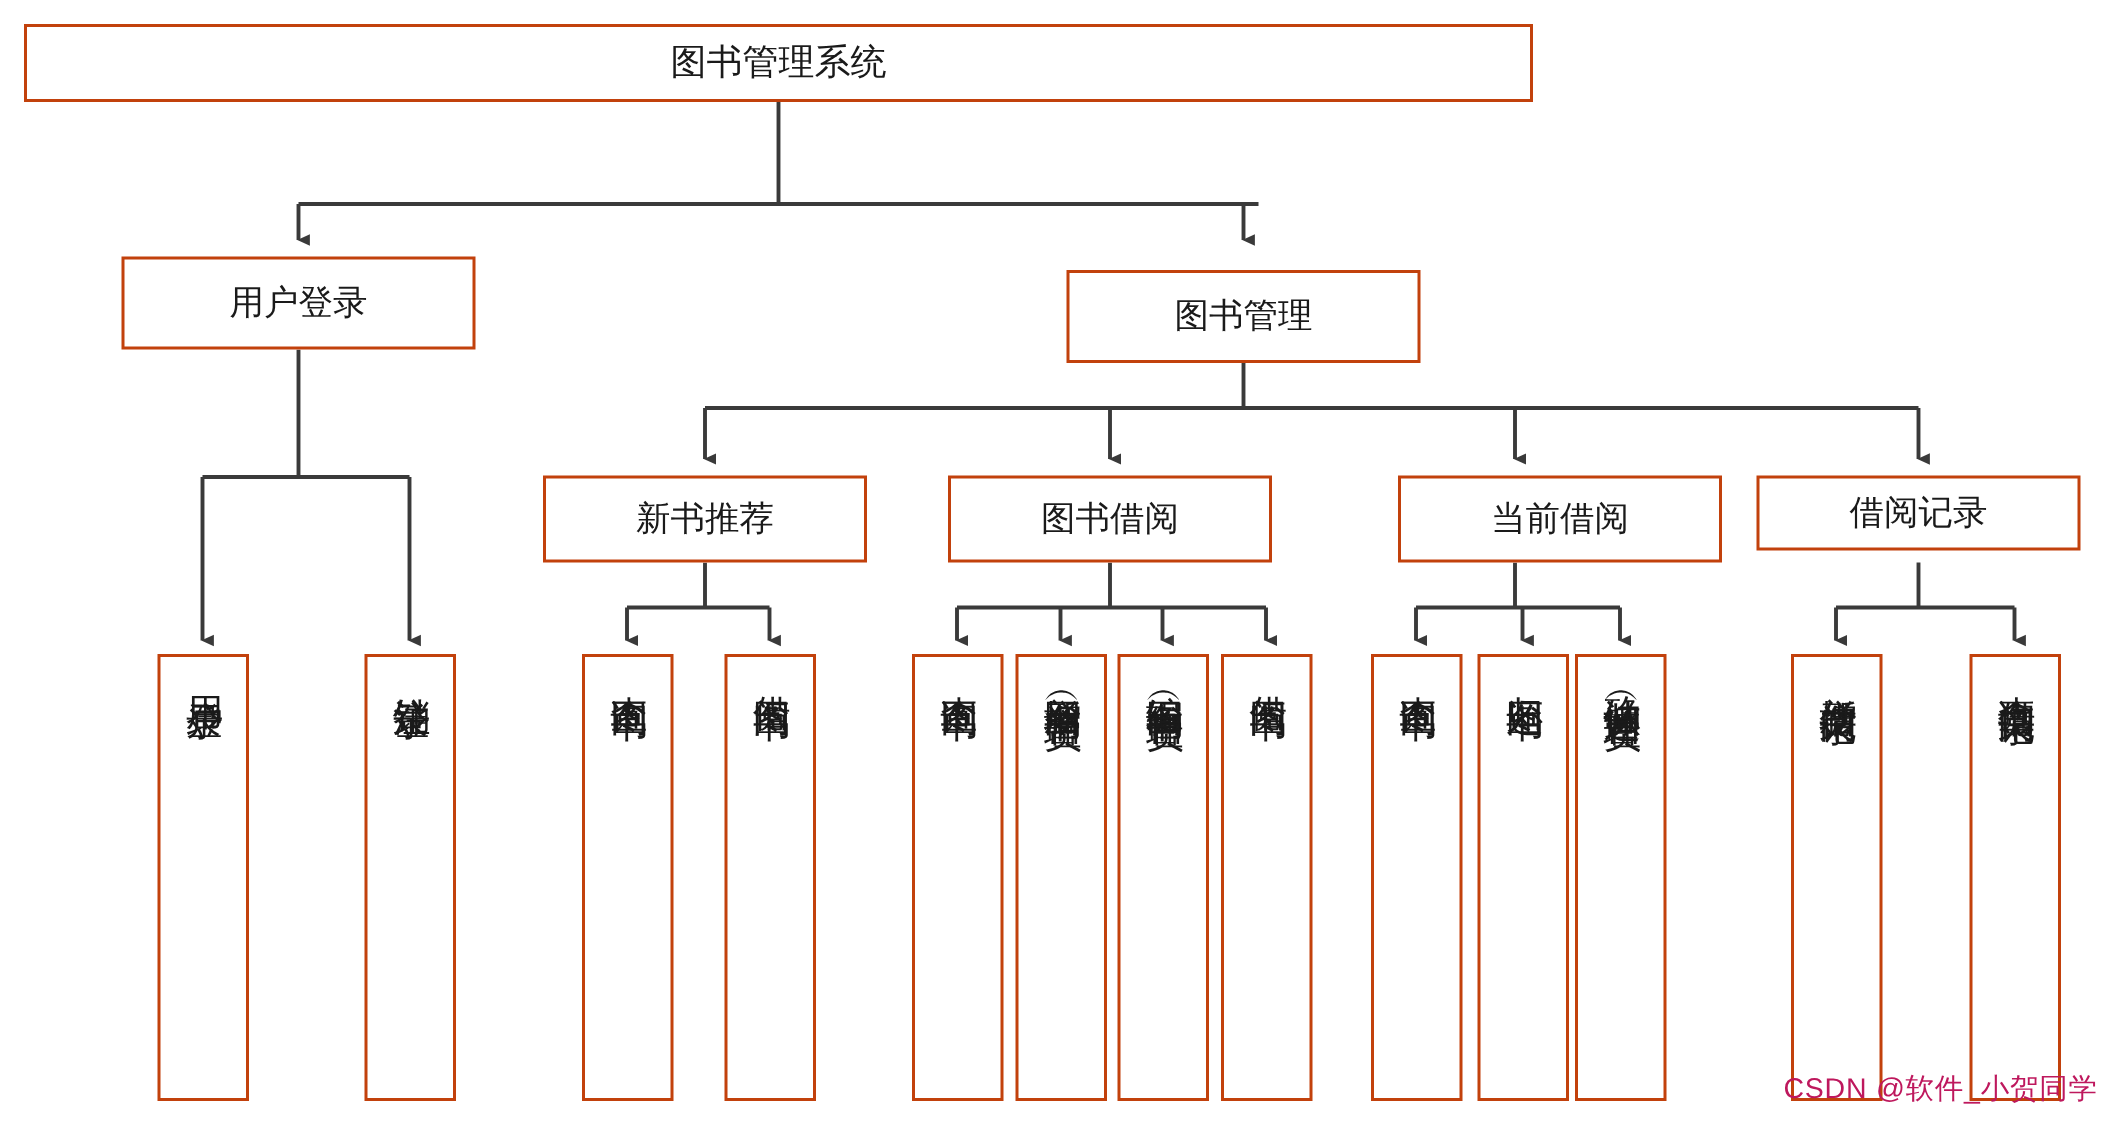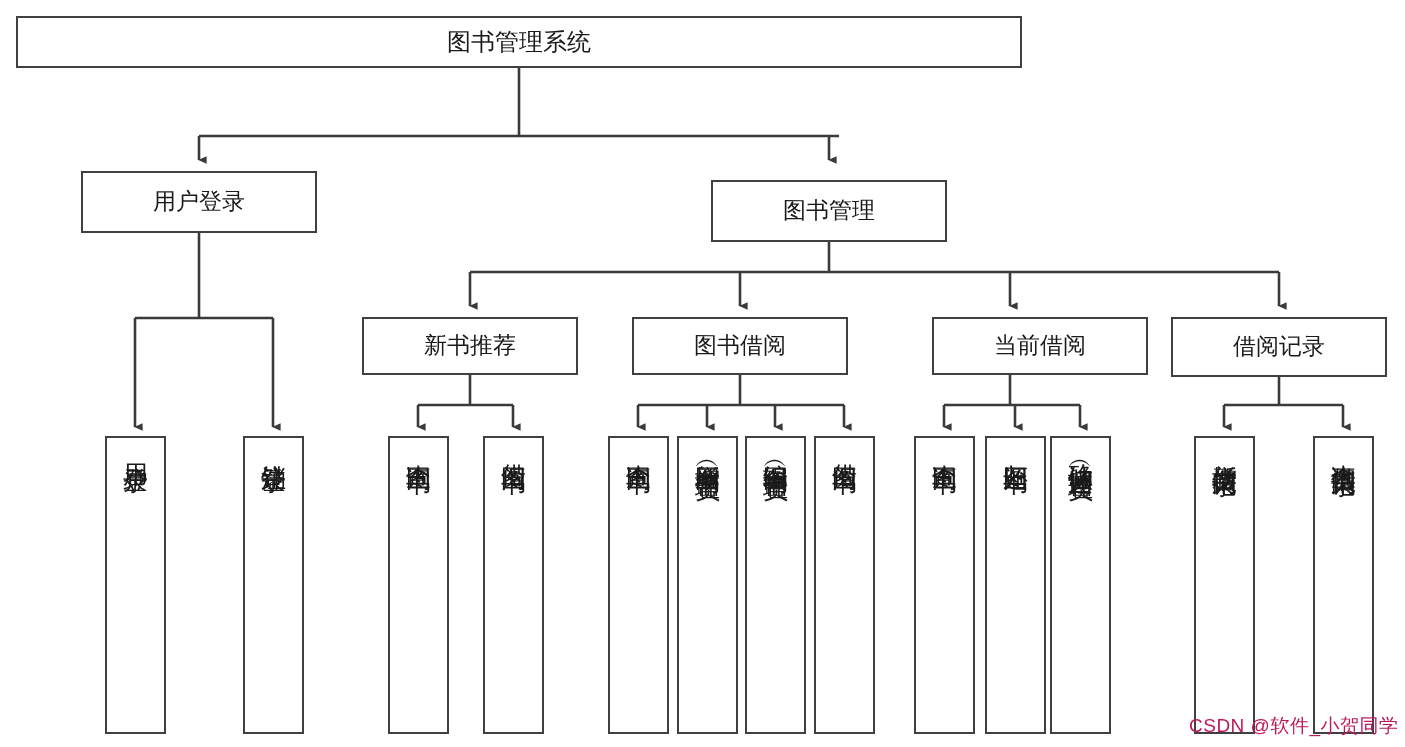--- a/index.html
+++ b/index.html
@@ -23,21 +23,21 @@
     left: 0;
     top: 0;
     width: 1405px;
     height: 747px;
     pointer-events: none;
   }
   .node {
     position: absolute;
     box-sizing: border-box;
     background: #ffffff;
-    border: 2px solid #404040;
+    border: 2px solid #c2410c;
     display: flex;
     align-items: center;
     justify-content: center;
     color: #1a1a1a;
     z-index: 2;
   }
   .node-label {
     display: block;
     text-align: center;
     line-height: 1.18;
@@ -145,21 +145,21 @@
   </div>
 
   <div class="node horiz" style="left:632px; top:317px; width:216px; height:58px;">
     <span class="node-label">图书借阅</span>
   </div>
 
   <div class="node horiz" style="left:902px; top:317px; width:216px; height:58px;margin-left:30px;">
     <span class="node-label">当前借阅</span>
   </div>
 
-  <div class="node horiz" style="left:1171px; top:317px; width:216px; height:60px;">
+  <div class="node horiz" style="left:1171px; top:317px; width:216px; height:50px;">
     <span class="node-label">借阅记录</span>
   </div>
 
   <div class="node vert" style="left:105px; top:436px; width:61px; height:298px;">
     <span class="node-label">用户登录</span>
   </div>
   <div class="node vert" style="left:243px; top:436px; width:61px; height:298px;">
     <span class="node-label">注销登录</span>
   </div>
 

